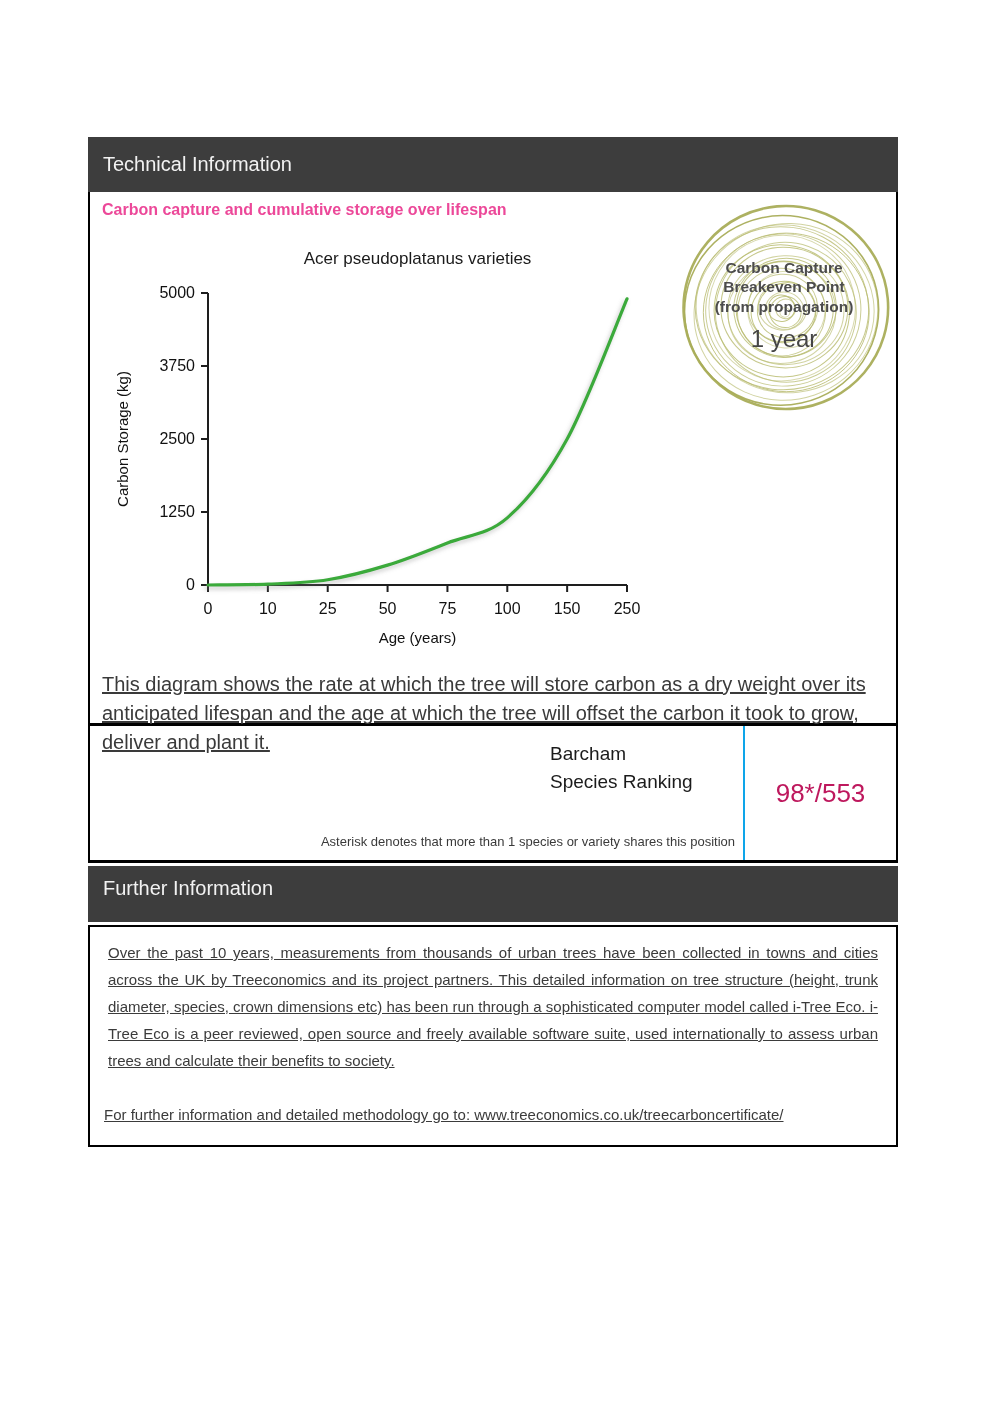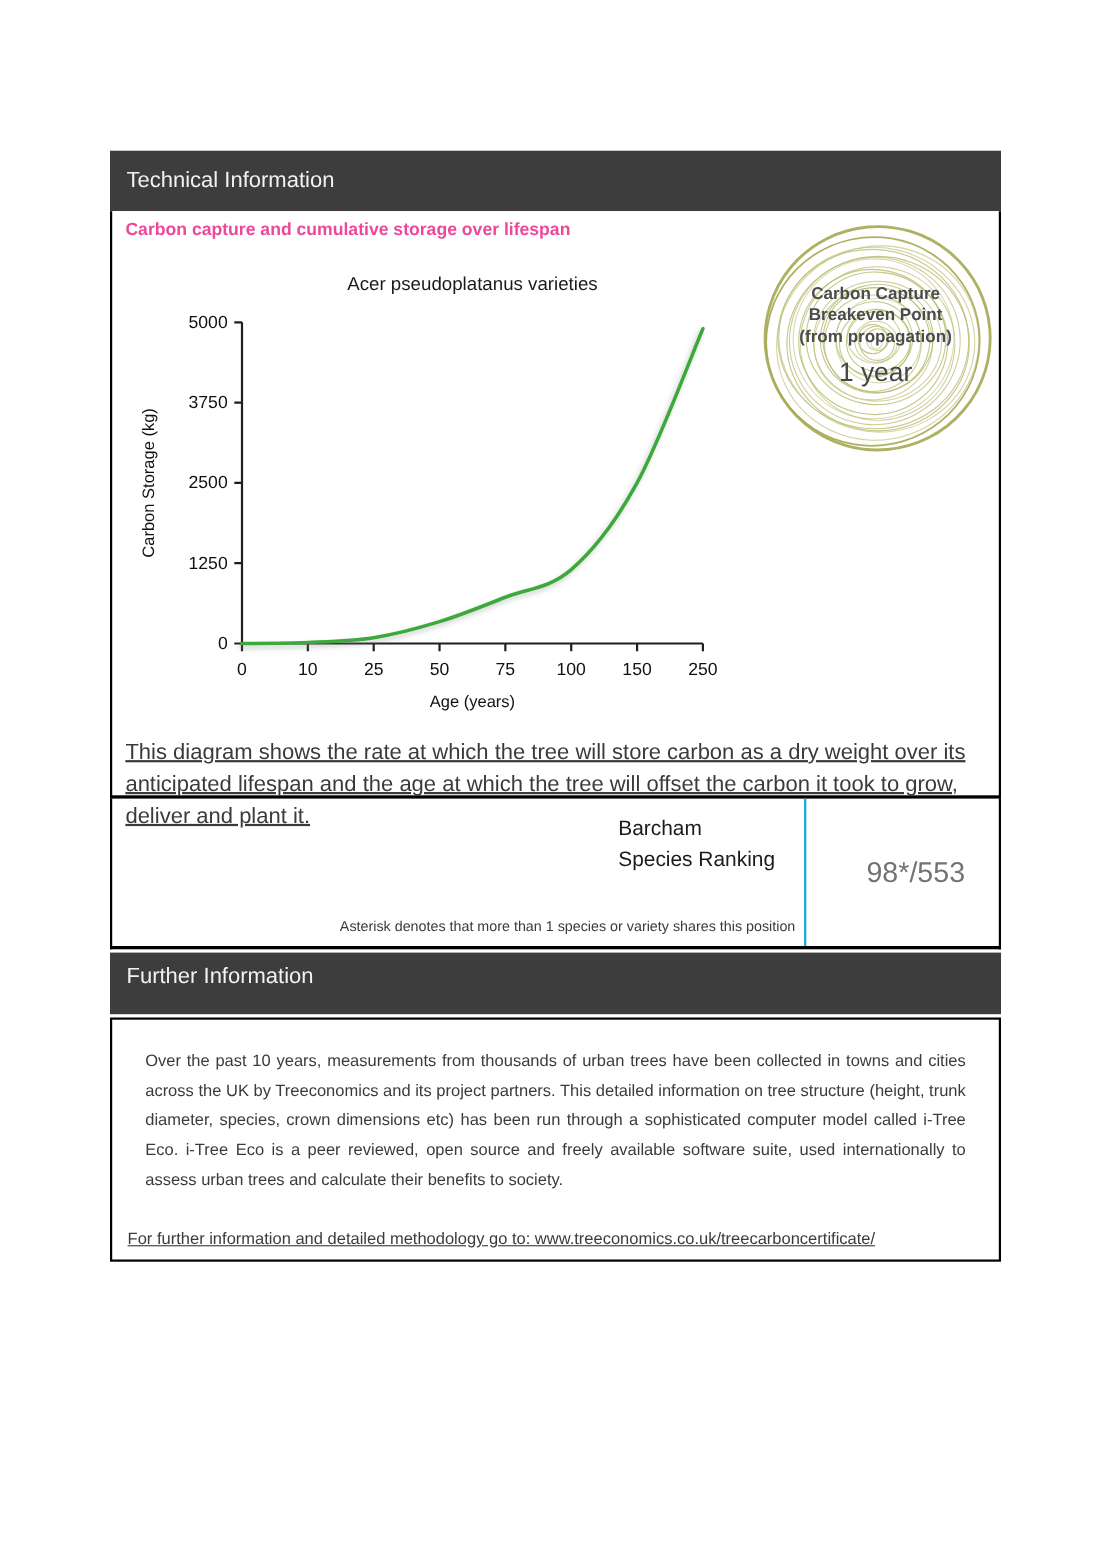--- a/index.html
+++ b/index.html
@@ -1,20 +1,20 @@
 <!DOCTYPE html>
 <html><head>
 <meta charset="utf-8">
 <style>
   html,body { margin:0; padding:0; }
   body {
     width:1004px; height:1421px; background:#ffffff; position:relative; overflow:hidden;
     font-family:"Liberation Sans", sans-serif; color:#3b3b3b;
   }
-  .doc { position:absolute; left:100px; top:137px; width:810px; }
+  .doc { position:absolute; left:88px; top:137px; width:810px; }
 
   .section-bar { background:#3d3d3d; color:#f2f2f2; font-size:20px; box-sizing:border-box; }
   .bar-tech { height:55px; display:flex; align-items:center; padding-left:15px; }
   .bar-further { height:56px; padding:11px 0 0 15px; margin-top:3px; }
 
   .tech-box { position:relative; height:534px; border:2px solid #000; border-top:none;
               border-bottom-width:3px; box-sizing:border-box; background:#fff; }
   .tech-subtitle { position:absolute; left:12px; top:9px; font-size:16px; font-weight:bold; color:#ec4899; }
 
   .chart { position:absolute; left:8px; top:50px; width:560px; height:410px; }
@@ -28,25 +28,25 @@
 
   .tech-desc { position:absolute; left:12px; right:16px; top:478px; font-size:20px; line-height:1.45;
                color:#3a3a3a; margin:0;text-decoration:underline; }
 
   .ranking-row { display:flex; height:137px; border:2px solid #000; border-top:none;
                  border-bottom-width:3px; box-sizing:border-box; background:#fff; }
   .ranking-left { flex:1; position:relative; border-right:2px solid #0ea5e9; }
   .ranking-title { position:absolute; left:460px; top:14px; font-size:19px; line-height:28px; color:#1b1b1b; }
   .ranking-note { position:absolute; right:8px; bottom:11px; font-size:13px; color:#3a3a3a; }
   .ranking-value { width:151px; display:flex; align-items:center; justify-content:center;
-                   font-size:26px; color:#737373;margin-left:24px; }
+                   font-size:26px; color:#be185d; }
 
   .further-box { margin-top:3px; border:2px solid #000; height:222px; box-sizing:border-box;
                  padding:8px 14px 0 14px; background:#fff; }
-  .further-par { margin:16px; font-size:15px; line-height:27px; text-align:justify; color:#3b3b3b; }
+  .further-par { margin:4px; font-size:15px; line-height:27px; text-align:justify; color:#3b3b3b;text-decoration:underline; }
   .further-link { margin:27px 0 0 0; font-size:15px; line-height:27px; color:#3b3b3b;text-decoration:underline; }
 </style>
 </head>
 <body>
 
 <div class="doc">
 
   <div class="section-bar bar-tech">
     <span>Technical Information</span>
   </div>

